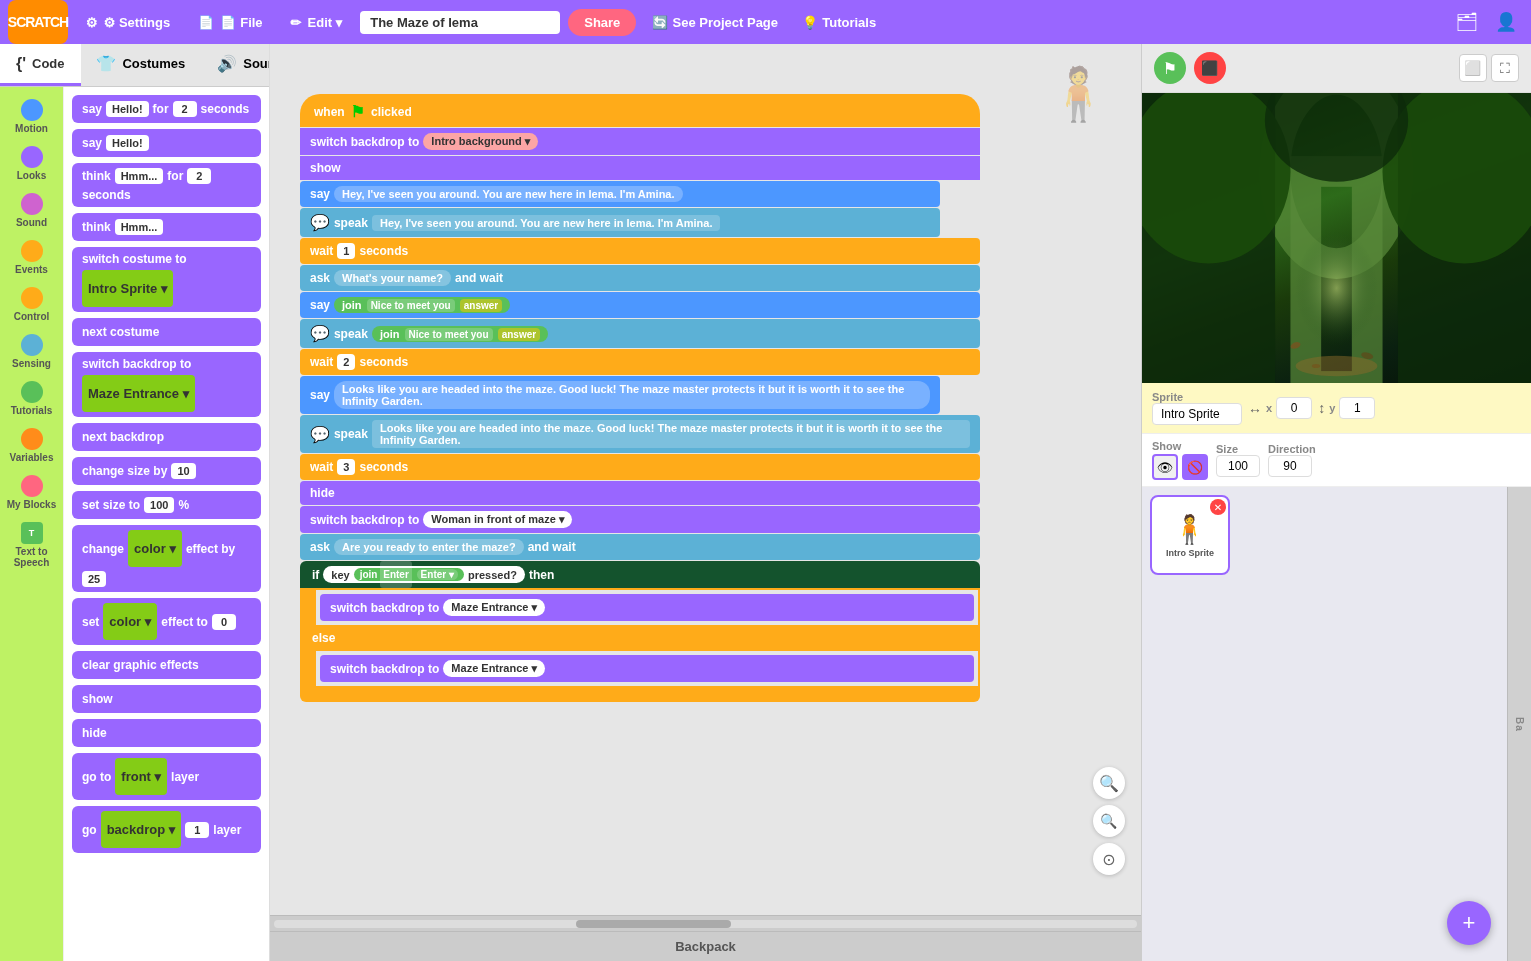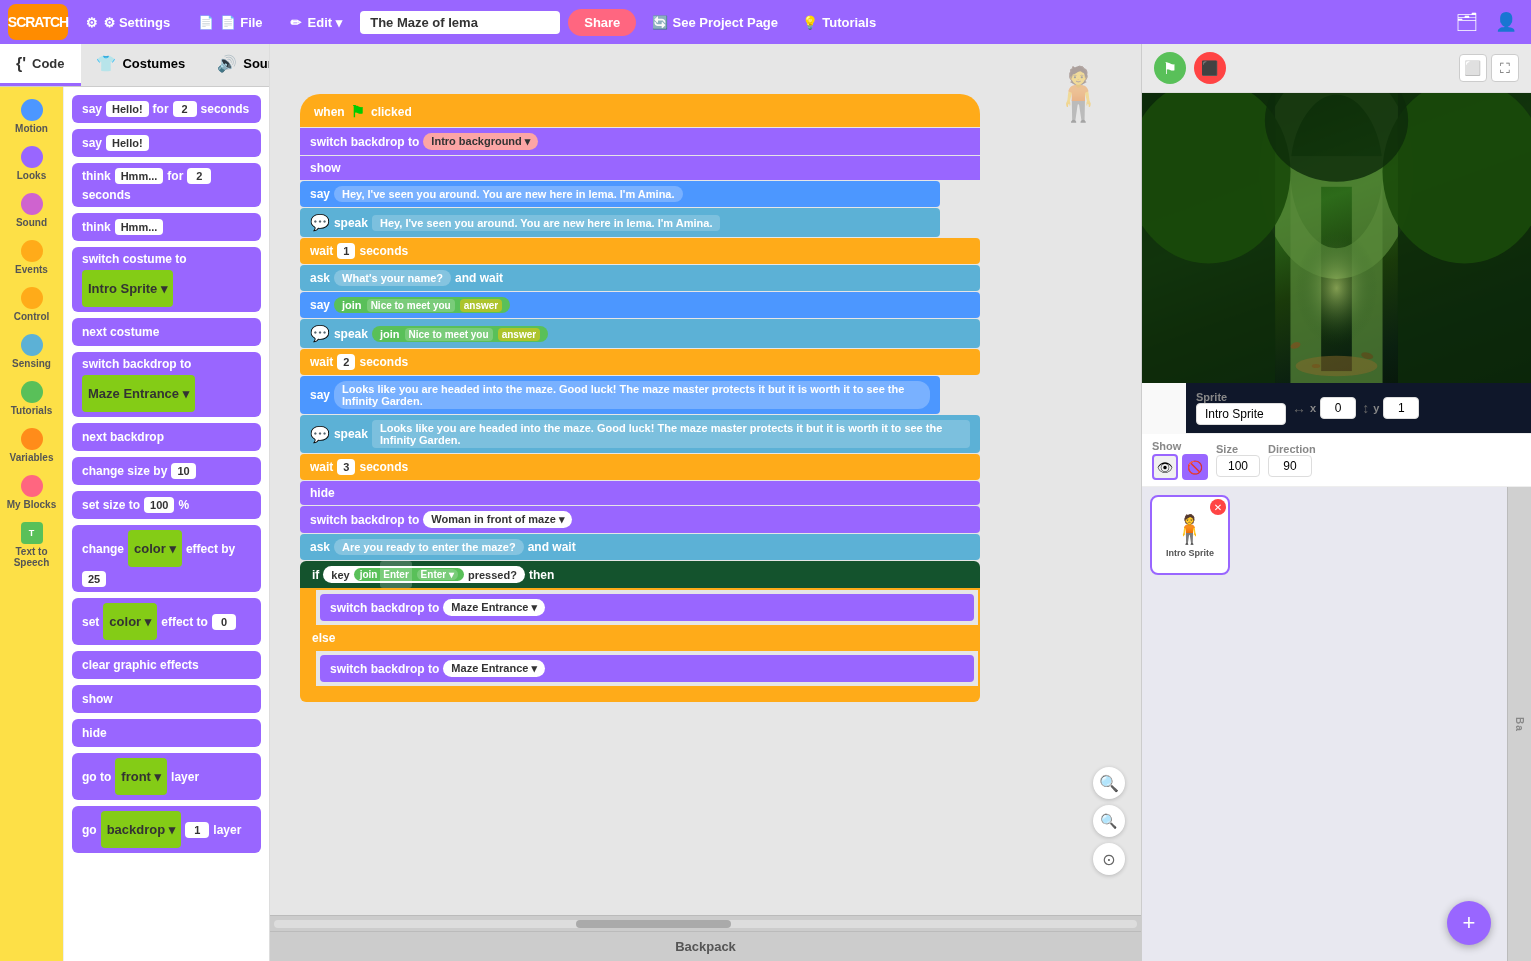--- a/index.html
+++ b/index.html
@@ -2,42 +2,42 @@
 <html><head>
   <meta charset="utf-8">
   <style>
     * { box-sizing: border-box; margin: 0; padding: 0; }
     body { font-family: 'Helvetica Neue', Arial, sans-serif; background: #e6e6e6; overflow: hidden; width: 1531px; height: 961px; }
 
     
     .navbar {
       display: flex; align-items: center; background: #9966ff; height: 44px; padding: 0 8px; gap: 8px; position: relative; z-index: 100;
     }
-    .navbar .logo { width: 60px; height: 36px; background: #ff8c00; border-radius: 8px; display: flex; align-items: center; justify-content: center; font-weight: 900; font-size: 14px; color: white; letter-spacing: -1px; flex-shrink: 0; }
+    .navbar .logo { width: 60px; height: 44px; background: #ff8c00; border-radius: 8px; display: flex; align-items: center; justify-content: center; font-weight: 900; font-size: 14px; color: white; letter-spacing: -1px; flex-shrink: 0; }
     .navbar .nav-btn { display: flex; align-items: center; gap: 4px; color: white; font-size: 13px; font-weight: 600; padding: 4px 10px; border-radius: 4px; cursor: pointer; white-space: nowrap; }
     .navbar .project-name { flex: 1; max-width: 200px; }
     .navbar .project-name input { width: 100%; padding: 4px 10px; border-radius: 4px; border: none; font-size: 13px; font-weight: 600; background: white; color: #333; outline: none; }
     .navbar .share-btn { background: #ff6680; color: white; border: none; border-radius: 20px; padding: 6px 16px; font-size: 13px; font-weight: 700; cursor: pointer; }
     .navbar .see-project { display: flex; align-items: center; gap: 4px; color: white; font-size: 13px; font-weight: 600; cursor: pointer; padding: 4px 8px; }
     .navbar .tutorials { display: flex; align-items: center; gap: 4px; color: white; font-size: 13px; font-weight: 600; cursor: pointer; padding: 4px 8px; }
     .navbar .right-icons { display: flex; align-items: center; gap: 8px; margin-left: auto; }
     .navbar .icon-btn { width: 32px; height: 32px; display: flex; align-items: center; justify-content: center; color: white; cursor: pointer; font-size: 18px; }
 
     
     .main-layout { display: flex; height: calc(961px - 44px); }
 
     
     .left-sidebar { width: 270px; background: #fff; border-right: 1px solid #ddd; display: flex; flex-direction: column; overflow: hidden; }
     .tabs-row { display: flex; background: #e6e6e6; border-bottom: 1px solid #ccc; }
     .tab-item { display: flex; align-items: center; gap: 6px; padding: 10px 16px; font-size: 13px; font-weight: 600; cursor: pointer; border-bottom: 3px solid transparent; }
     .tab-item.active { background: white; border-bottom: 3px solid #9966ff; color: #333; }
     .tab-item span.tab-icon { font-size: 16px; }
 
     
-    .cat-menu { display: flex; flex-direction: column; align-items: center; width: 64px; background: #fde047; padding: 8px 0; gap: 4px; border-right: 1px solid #eee; overflow-y: auto; flex-shrink: 0; }
+    .cat-menu { display: flex; flex-direction: column; align-items: center; width: 64px; background: #bef264; padding: 8px 0; gap: 4px; border-right: 1px solid #eee; overflow-y: auto; flex-shrink: 0; }
     .cat-item { display: flex; flex-direction: column; align-items: center; gap: 2px; padding: 4px 2px; cursor: pointer; width: 58px; border-radius: 4px; }
     .cat-dot { width: 22px; height: 22px; border-radius: 50%; flex-shrink: 0; }
     .cat-label { font-size: 10px; color: #555; text-align: center; font-weight: 600; }
     .cat-dot.motion { background: #4c97ff; }
     .cat-dot.looks { background: #9966ff; }
     .cat-dot.sound { background: #cf63cf; }
     .cat-dot.events { background: #ffab19; }
     .cat-dot.control { background: #ffab19; }
     .cat-dot.sensing { background: #5cb1d6; }
     .cat-dot.operators { background: #59c059; }
@@ -479,21 +479,21 @@
 
           <ellipse cx="190" cy="270" rx="40" ry="10" fill="#8a6a2a" opacity="0.5"></ellipse>
 
           <ellipse cx="150" cy="250" rx="5" ry="3" fill="#8a4a1a" opacity="0.6" transform="rotate(-20 150 250)"></ellipse>
           <ellipse cx="220" cy="260" rx="6" ry="3" fill="#6a3a10" opacity="0.5" transform="rotate(15 220 260)"></ellipse>
           <ellipse cx="170" cy="270" rx="4" ry="2" fill="#7a4a15" opacity="0.5"></ellipse>
         </svg>
       </div>
     </div>
 
-    <div style="display:flex; align-items:center; gap:6px; padding:8px 10px; background:#0f172a; border-bottom:1px solid #eee; flex-wrap:wrap;margin-left:44px;">
+    <div style="display:flex; align-items:center; gap:6px; padding:8px 10px; background:#fef9c3; border-bottom:1px solid #eee; flex-wrap:wrap;">
       <div>
         <span style="font-size:11px; color:#888; font-weight:600; display:block;">Sprite</span>
         <input type="text" style="border: 1px solid rgb(221, 221, 221); border-radius: 4px; padding: 3px 8px; font-size: 12px; width: 90px;" value="Intro Sprite">
       </div>
       <div class="coord-field">
         <span style="font-size:14px; color:#666;">↔</span>
         <span style="font-size:11px; color:#888; font-weight:600;">x</span>
         <input type="text" style="border: 1px solid rgb(221, 221, 221); border-radius: 4px; padding: 3px 6px; font-size: 12px; width: 36px; text-align: center;" value="0">
       </div>
       <div class="coord-field">

